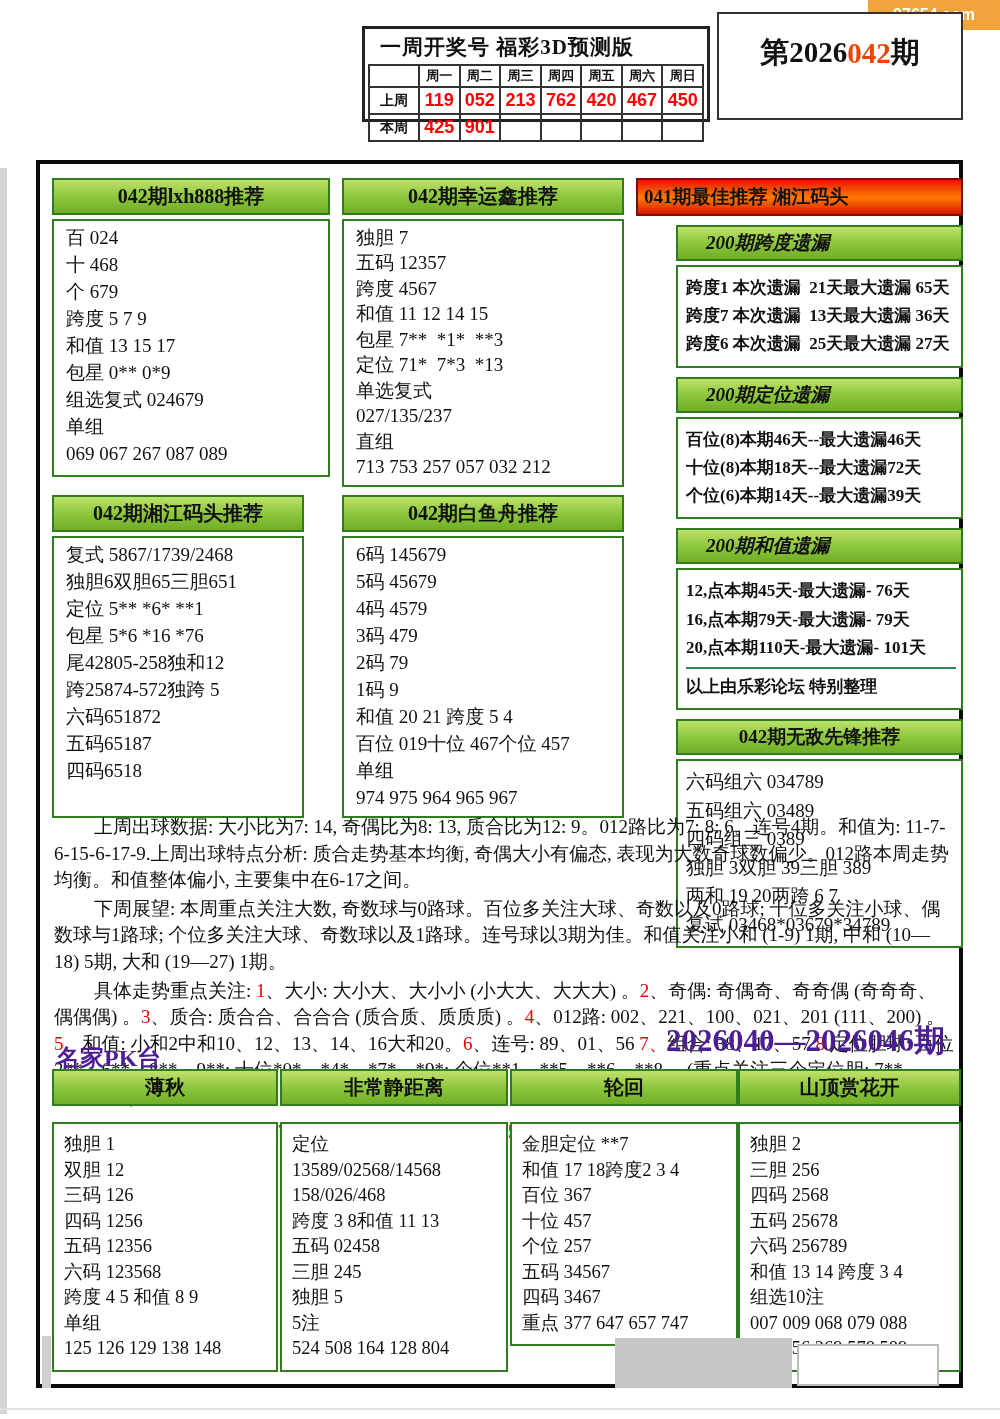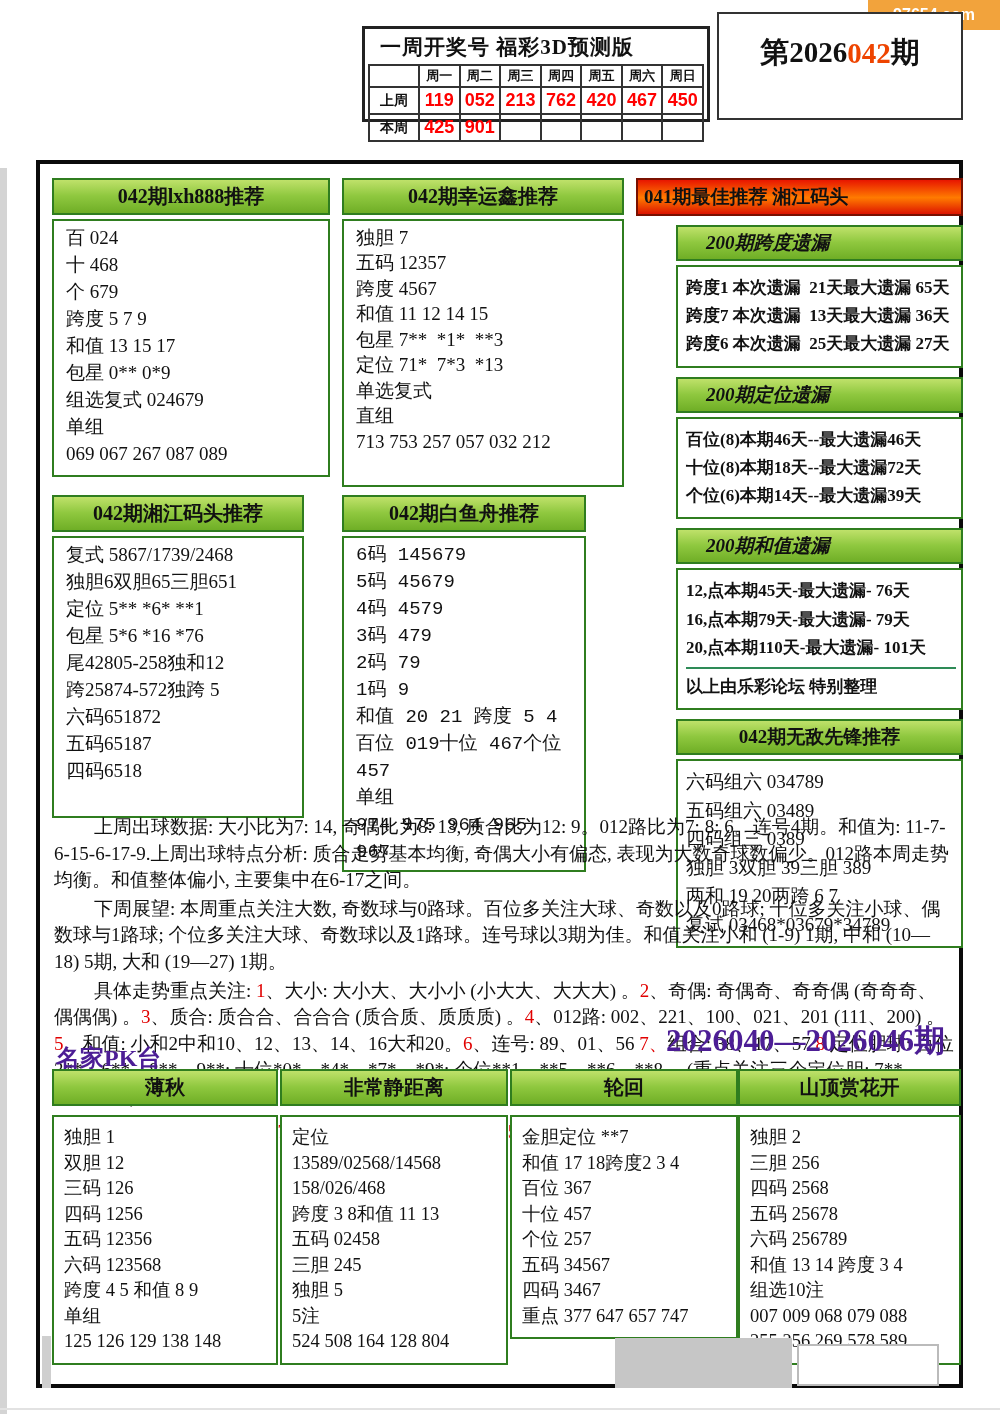--- a/index.html
+++ b/index.html
@@ -73,21 +73,21 @@
   .sec-b.loose{font-weight:normal;font-size:19px;line-height:1.5;}
   
   .analysis{position:absolute;left:14px;top:650px;width:900px;font-size:19px;line-height:1.4;}
   .analysis p{margin:0 0 2px 0;text-indent:40px;}
   .p4red{color:#e10000;padding-left:128px;text-indent:0 !important;margin-top:8px !important;font-size:19px;}
   .period-range{position:absolute;right:14px;top:856px;color:#4c1d95;font-weight:bold;font-size:31px;}
   .pk-title{position:absolute;left:16px;top:878px;color:#4c1d95;font-weight:bold;font-size:24px;text-align:center;}
   
   .pk{top:905px;border-radius:10px;}
   .pk .panel-h{font-size:20px;}
-  .pk .panel-b{margin-top:9px;padding:8px 10px;font-size:18.5px;line-height:1.38;min-height:222px;}
+  .pk .panel-b{margin-top:16px;padding:8px 10px;font-size:18.5px;line-height:1.38;min-height:222px;}
   
   .sliver{position:absolute;left:2px;top:1172px;width:9px;height:52px;background:#cfcfcf;}
   .graybox{position:absolute;left:575px;top:1174px;width:177px;height:50px;background:#c6c6c6;}
   .whitebox{position:absolute;left:757px;top:1180px;width:142px;height:42px;background:#fff;border:2px solid #bbb;box-sizing:border-box;}
   .line{white-space:pre-wrap;}
 </style>
 </head>
 <body>
 
 <div class="site-badge">97654.com</div>
@@ -173,27 +173,28 @@
   <div class="panel" style="left:302px;top:14px;width:282px;">
     <div class="panel-h">042期幸运鑫推荐</div>
     <div class="panel-b tight" style="min-height:268px;">
         <div class="line">独胆 7</div>
         <div class="line">五码 12357</div>
         <div class="line">跨度 4567</div>
         <div class="line">和值 11 12 14 15</div>
         <div class="line">包星 7**  *1*  **3</div>
         <div class="line">定位 71*  7*3  *13</div>
         <div class="line">单选复式</div>
+        <div class="line">027/135/237</div>
         <div class="line">直组</div>
         <div class="line">713 753 257 057 032 212</div>
       </div>
   </div>
-  <div class="panel" style="left:302px;top:331px;width:244px;">
+  <div class="panel" style="left:302px;top:331px;width:282px;">
     <div class="panel-h">042期白鱼舟推荐</div>
-    <div class="panel-b" style="min-height:282px;font-family:Liberation Mono, monospace;">
+    <div class="panel-b" style="min-height:282px;">
         <div class="line">6码 145679</div>
         <div class="line">5码 45679</div>
         <div class="line">4码 4579</div>
         <div class="line">3码 479</div>
         <div class="line">2码 79</div>
         <div class="line">1码 9</div>
         <div class="line">和值 20 21 跨度 5 4</div>
         <div class="line">百位 019十位 467个位 457</div>
         <div class="line">单组</div>
         <div class="line">974 975 964 965 967</div>

